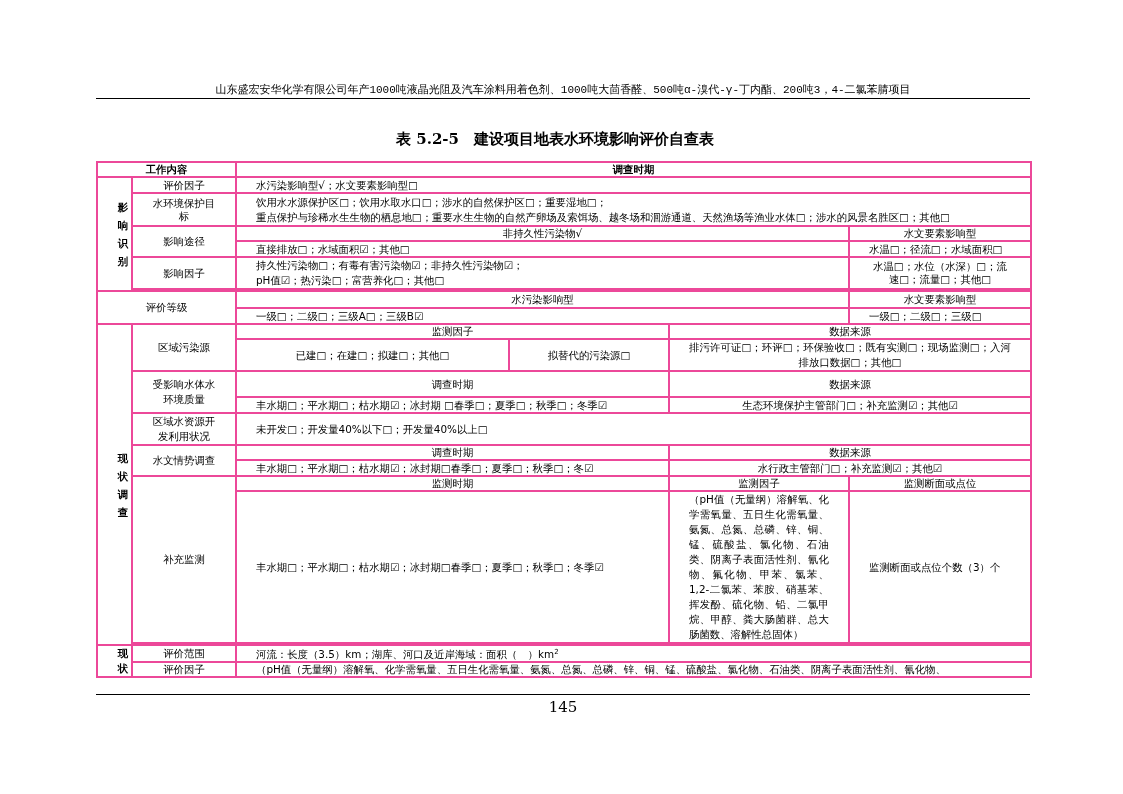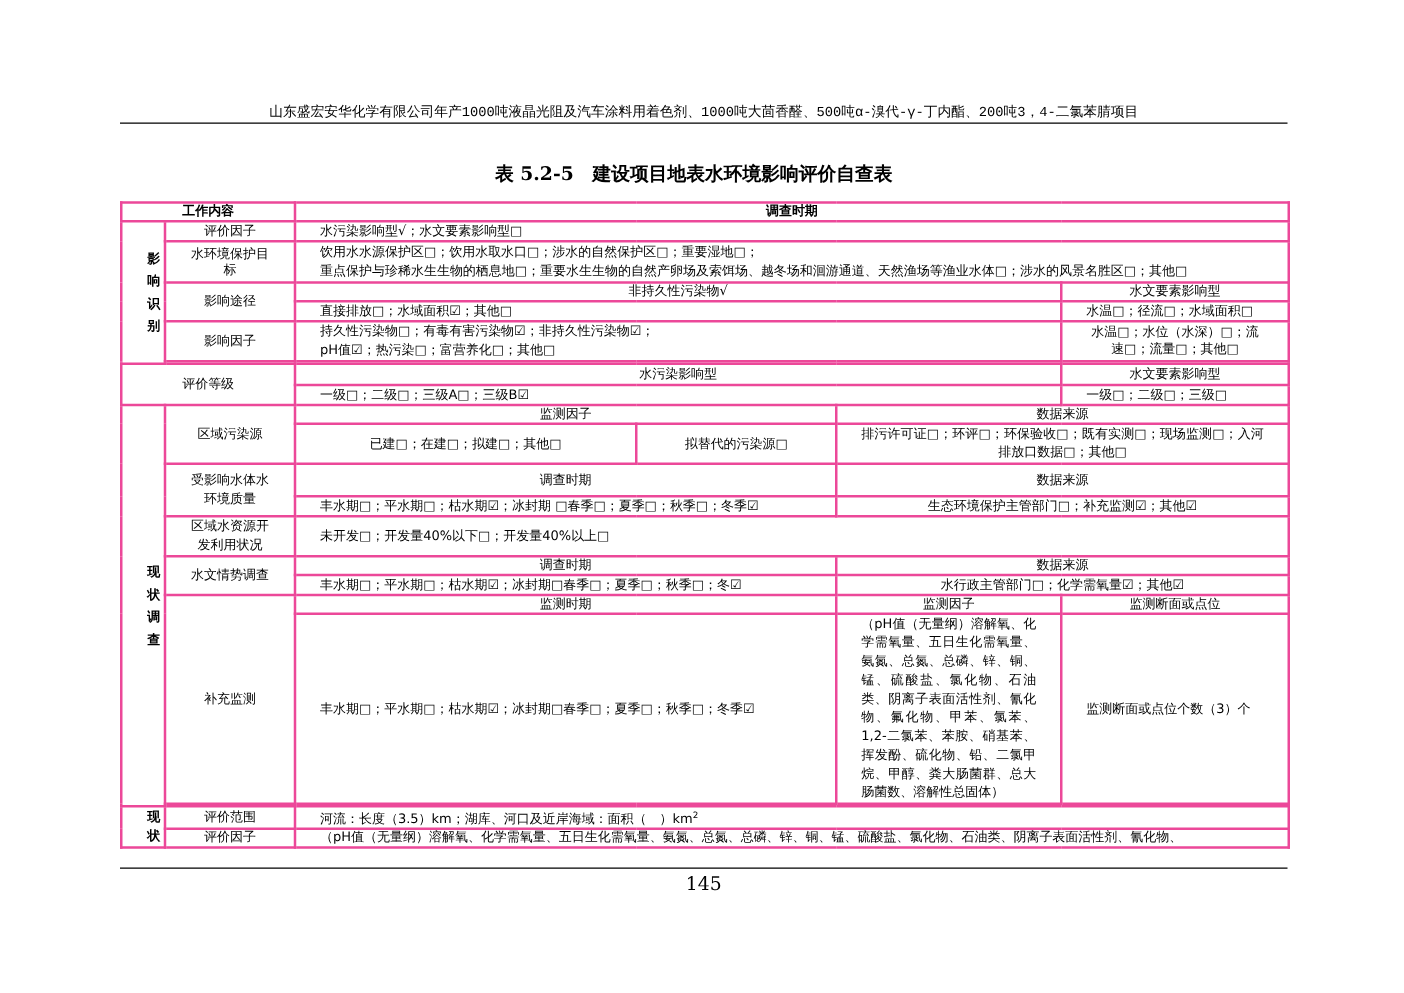--- a/index.html
+++ b/index.html
@@ -119,21 +119,21 @@
     <td class="c lh">区域水资源开发利用状况</td>
     <td colspan="4" class="l">未开发□；开发量40%以下□；开发量40%以上□</td>
   </tr>
   <tr style="height:15px">
     <td rowspan="2" class="c">水文情势调查</td>
     <td colspan="2" class="c">调查时期</td>
     <td colspan="2" class="c">数据来源</td>
   </tr>
   <tr style="height:16px">
     <td colspan="2" class="l" style="white-space:nowrap">丰水期□；平水期□；枯水期☑；冰封期□春季□；夏季□；秋季□；冬☑</td>
-    <td colspan="2" class="c">水行政主管部门□；化学需氧量☑；其他☑</td>
+    <td colspan="2" class="c">水行政主管部门□；补充监测☑；其他☑</td>
   </tr>
   <tr style="height:15px">
     <td rowspan="2" class="c">补充监测</td>
     <td colspan="2" class="c">监测时期</td>
     <td class="c">监测因子</td>
     <td class="c">监测断面或点位</td>
   </tr>
   <tr style="height:137px">
     <td colspan="2" class="l" style="white-space:nowrap">丰水期□；平水期□；枯水期☑；冰封期□春季□；夏季□；秋季□；冬季☑</td>
     <td class="l" style="line-height:15px;text-align:justify">（pH值（无量纲）溶解氧、化学需氧量、五日生化需氧量、氨氮、总氮、总磷、锌、铜、锰、硫酸盐、氯化物、石油类、阴离子表面活性剂、氰化物、氟化物、甲苯、氯苯、1,2-二氯苯、苯胺、硝基苯、挥发酚、硫化物、铅、二氯甲烷、甲醇、粪大肠菌群、总大肠菌数、溶解性总固体）</td>

